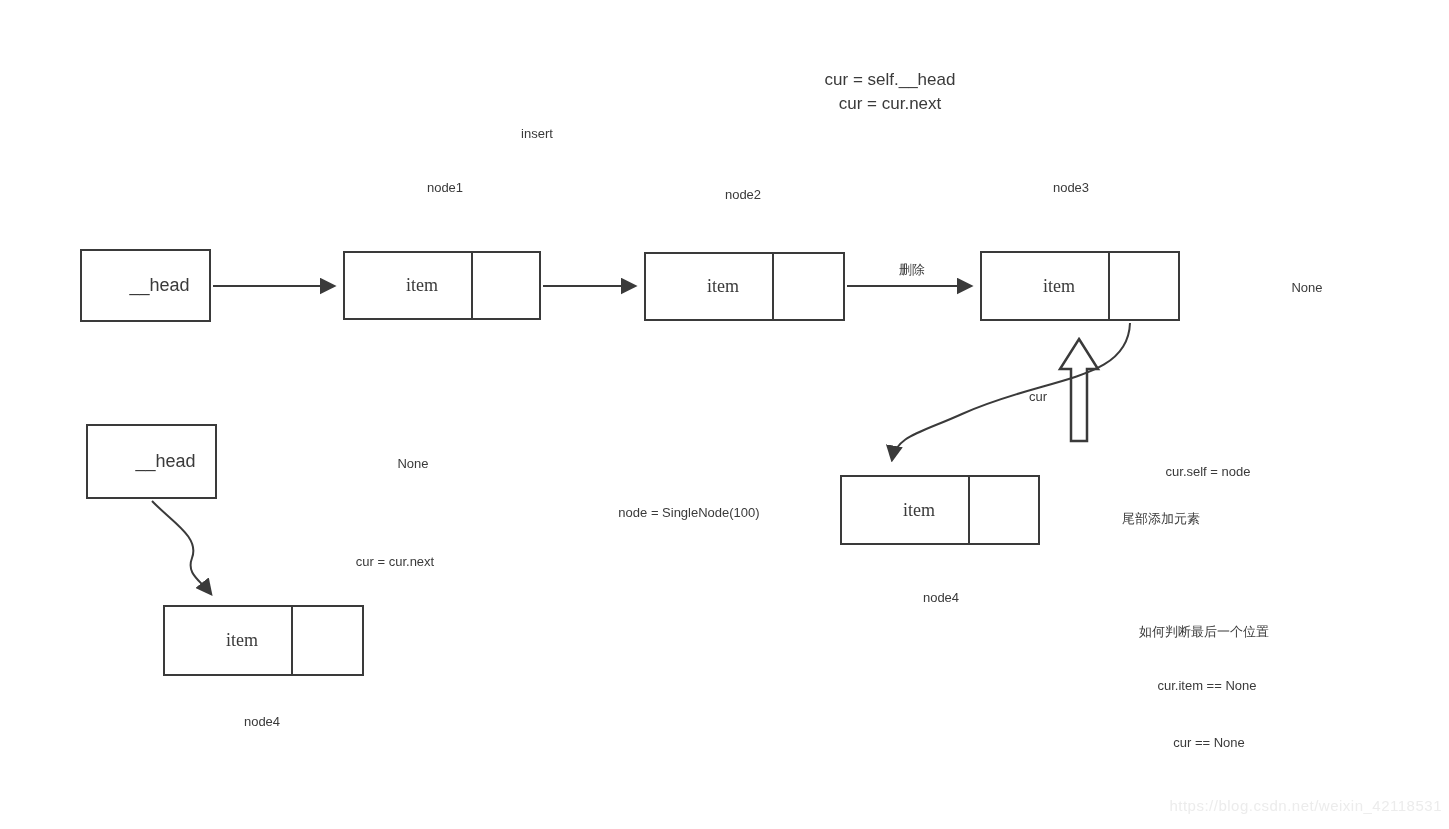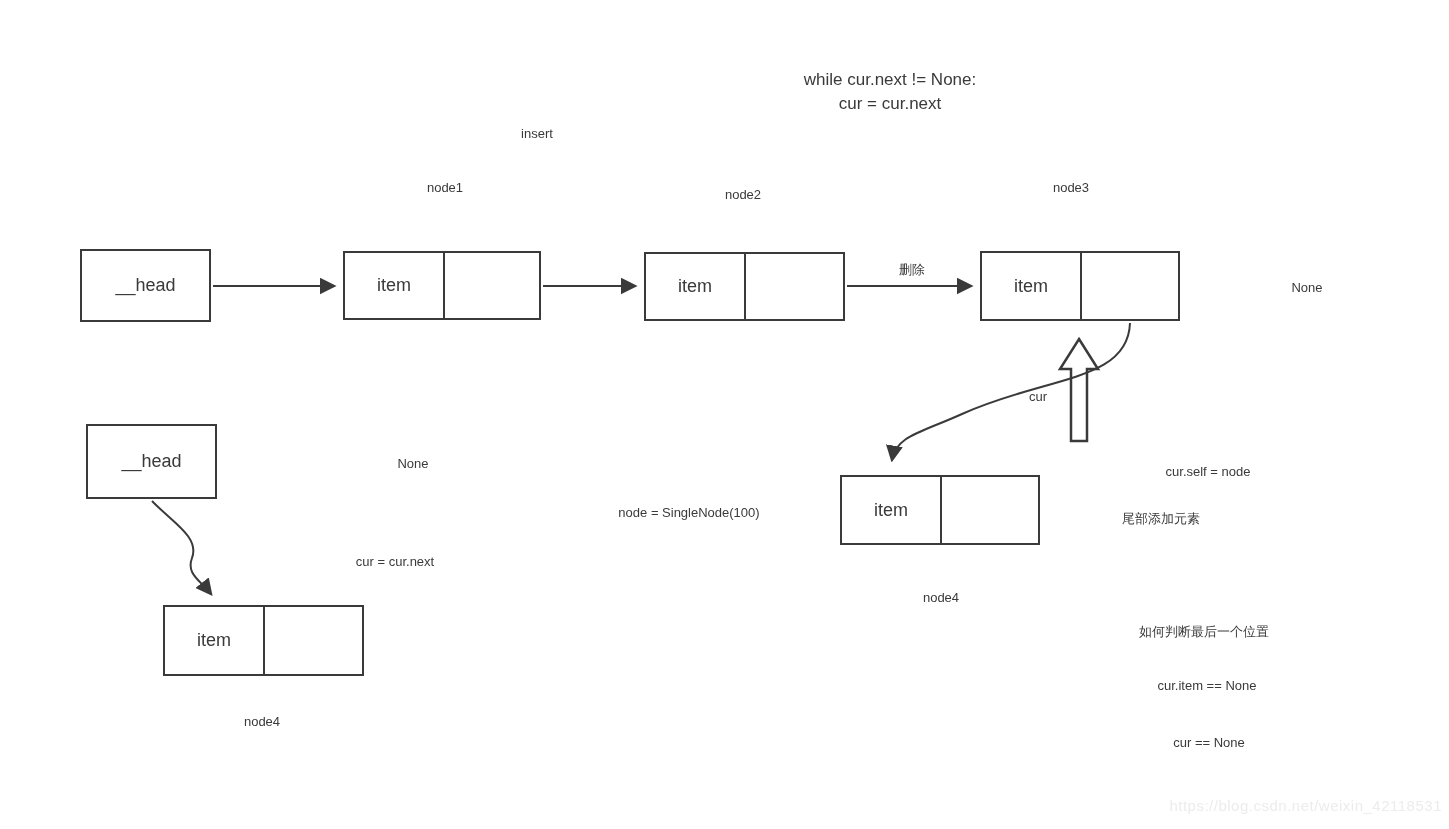--- a/index.html
+++ b/index.html
@@ -20,27 +20,29 @@
     pointer-events: none;
   }
   .box {
     position: absolute;
     border: 2px solid #3a3a3a;
     background: transparent;
     display: flex;
     align-items: center;
     justify-content: center;
     font-size: 18px;
+    padding-left: 28px;
   }
   .node-box { justify-content: stretch; align-items: stretch; }
   .cell {
     display: flex;
     align-items: center;
     justify-content: center;
     height: 100%;
+    font-family: Liberation Serif, serif;
   }
   .item-cell { width: 100px; border-right: 2px solid #3a3a3a; }
   .next-cell { flex: 1; }
   .lbl {
     position: absolute;
     white-space: nowrap;
     font-size: 13px;
     transform: translate(-50%, -50%);
     z-index: 3;
   }
@@ -127,21 +129,21 @@
   </div>
 
   <div class="box node-box" style="left:163px;top:605px;width:201px;height:71px">
     <div class="cell item-cell">
       <span>item</span>
     </div>
     <div class="cell next-cell"></div>
   </div>
 
   <div class="code-block">
-    <div>while cur.next != None:</div>
+    <div>cur = self.__head</div>
     <div>cur = cur.next</div>
   </div>
 
   <span class="lbl" style="left:537px;top:133px">insert</span>
   <span class="lbl" style="left:445px;top:187px">node1</span>
   <span class="lbl" style="left:743px;top:194px">node2</span>
   <span class="lbl" style="left:1071px;top:187px">node3</span>
   <span class="lbl" style="left:1307px;top:287px">None</span>
   <span class="lbl" style="left:912px;top:270px">删除</span>
   <span class="lbl" style="left:1038px;top:396px">cur</span>

